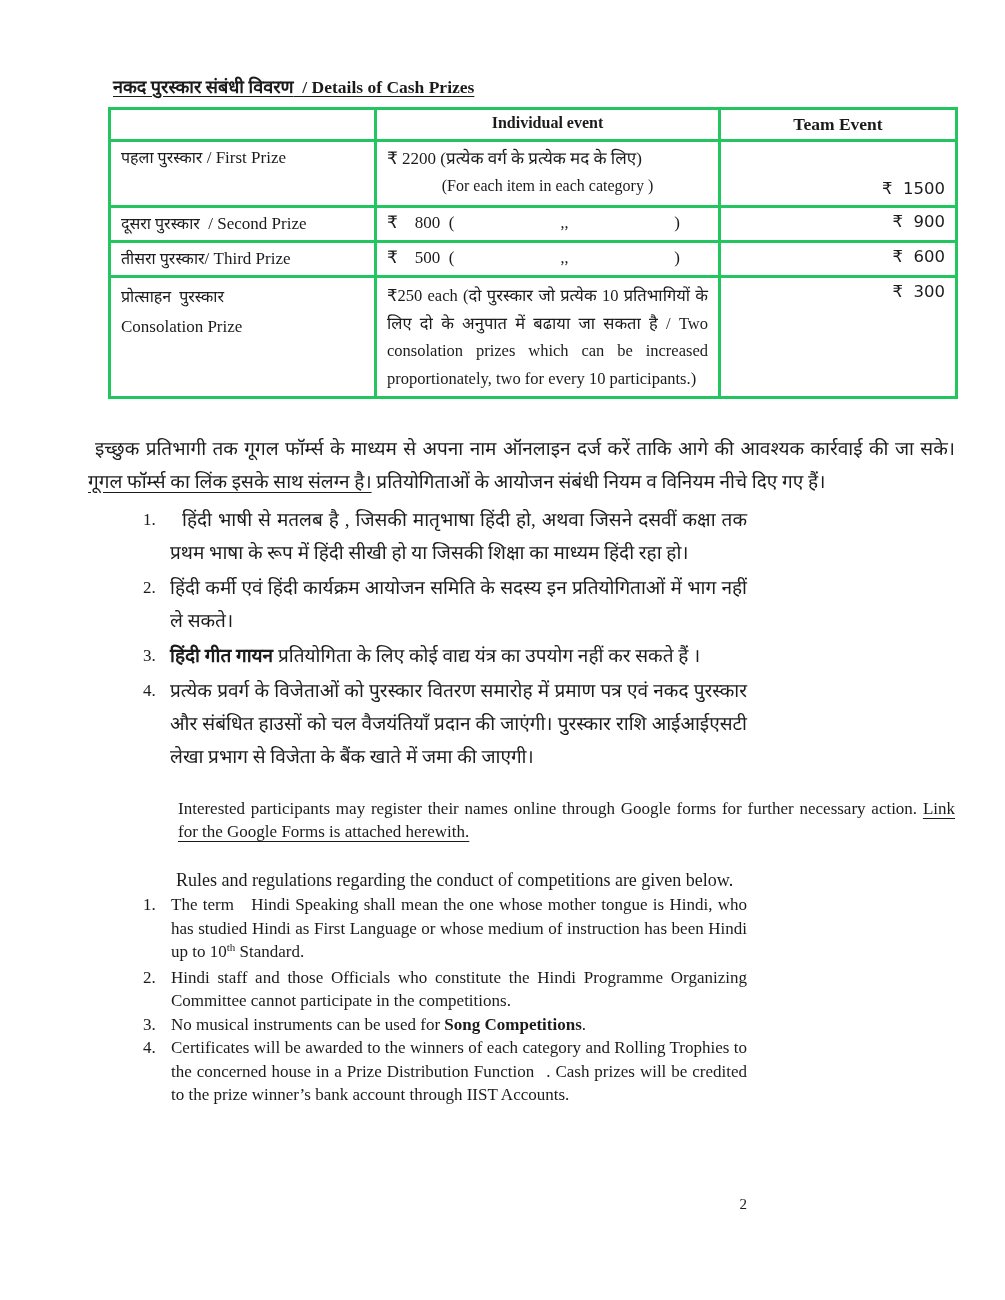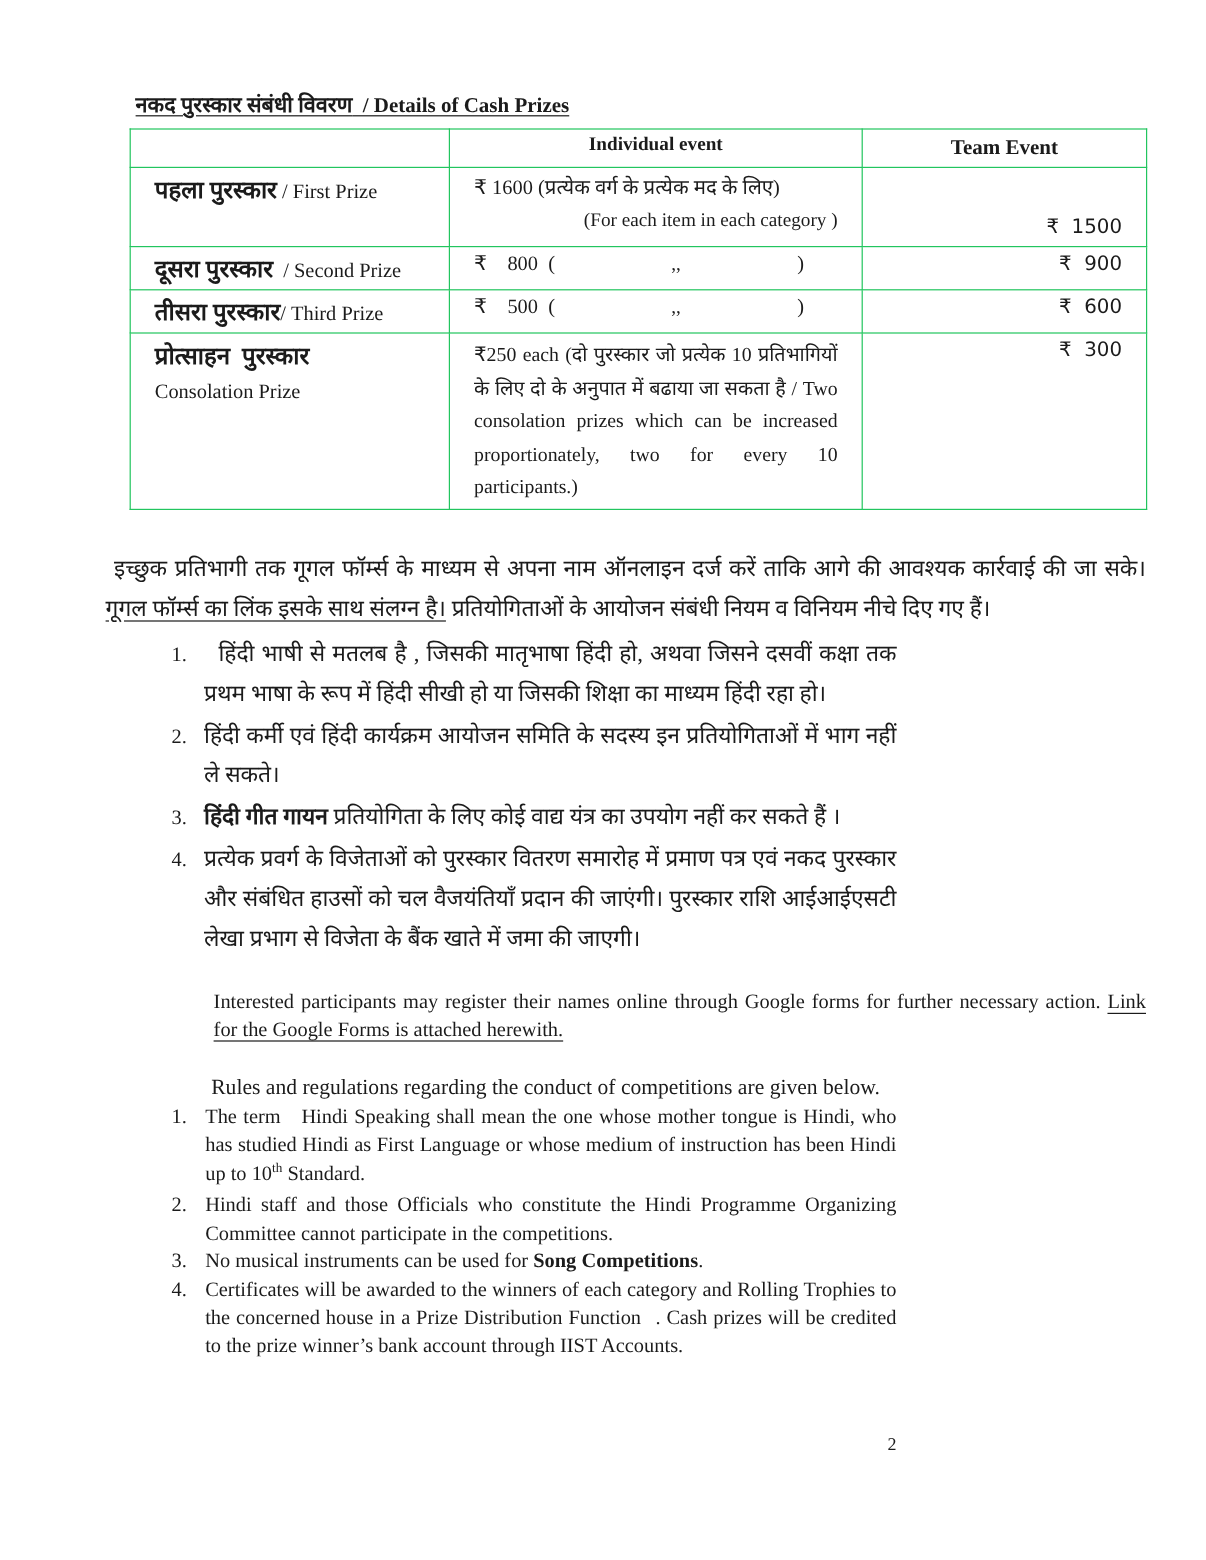--- a/index.html
+++ b/index.html
@@ -29,41 +29,41 @@
   .title .hi { font-size: 18px; }
 
   
   table.prize-table {
     border-collapse: collapse;
     margin-left: 20px;
     width: 847px;
     table-layout: fixed;
   }
   table.prize-table td {
-    border: 1px solid #22c55e;
+    border: 3px solid #22c55e;
     vertical-align: top;
-    padding: 4px 20px;
+    padding: 4px 10px;
   }
   .col1 { width: 266px; }
   .col2 { width: 344px; }
   .col3 { width: 237px; }
   td.hdr {
     text-align: center;
     font-weight: bold;
     font-size: 16px;
     height: 32px;
     padding: 5px 4px;
     vertical-align: middle;
   }
   td.hdr.team-hdr { font-size: 17.5px; }
-  .label-hi { font-size: 20px; white-space: pre-wrap; font-weight: bold; }
+  .label-hi { font-size: 16px; white-space: pre-wrap; }
   .label-en { font-size: 17px; white-space: pre-wrap; }
   td.row1-ind { height: 66px; }
   .ind-line1 { font-size: 17px; white-space: pre-wrap; }
-  .ind-line2 { font-size: 16px; text-align: right; margin-top: 8px; }
+  .ind-line2 { font-size: 16px; text-align: center; margin-top: 8px; }
   .ditto-row { display: flex; align-items: baseline; height: 24px; }
   .amt-open { white-space: pre; font-size: 17px; }
   .ditto { flex: 1; text-align: center; font-size: 16px; }
   .close-paren { margin-right: 28px; font-size: 17px; }
   td.team-cell {
     text-align: right;
     vertical-align: middle;
     font-size: 16.5px;
     font-family: "DejaVu Sans", "Liberation Sans", sans-serif;
   }
@@ -141,21 +141,21 @@
       </colgroup>
     <tbody>
         <tr>
       <td></td>
       <td class="hdr">Individual event</td>
       <td class="hdr team-hdr">Team Event</td>
     </tr>
     <tr>
       <td><span class="label-hi">पहला पुरस्कार</span><span class="label-en"> / First Prize</span></td>
       <td class="row1-ind">
-        <div class="ind-line1">₹ 1600 (प्रत्येक वर्ग के प्रत्येक मद के लिए)</div>
+        <div class="ind-line1">₹ 2200 (प्रत्येक वर्ग के प्रत्येक मद के लिए)</div>
         <div class="ind-line2">(For each item in each category )</div>
       </td>
       <td class="team-cell bottom"><span class="pre">₹  1500</span></td>
     </tr>
     <tr>
       <td><span class="label-hi">दूसरा पुरस्कार</span><span class="label-en">  / Second Prize</span></td>
       <td>
         <div class="ditto-row">
           <span class="amt-open">₹    800  (</span>
           <span class="ditto">,,</span>

